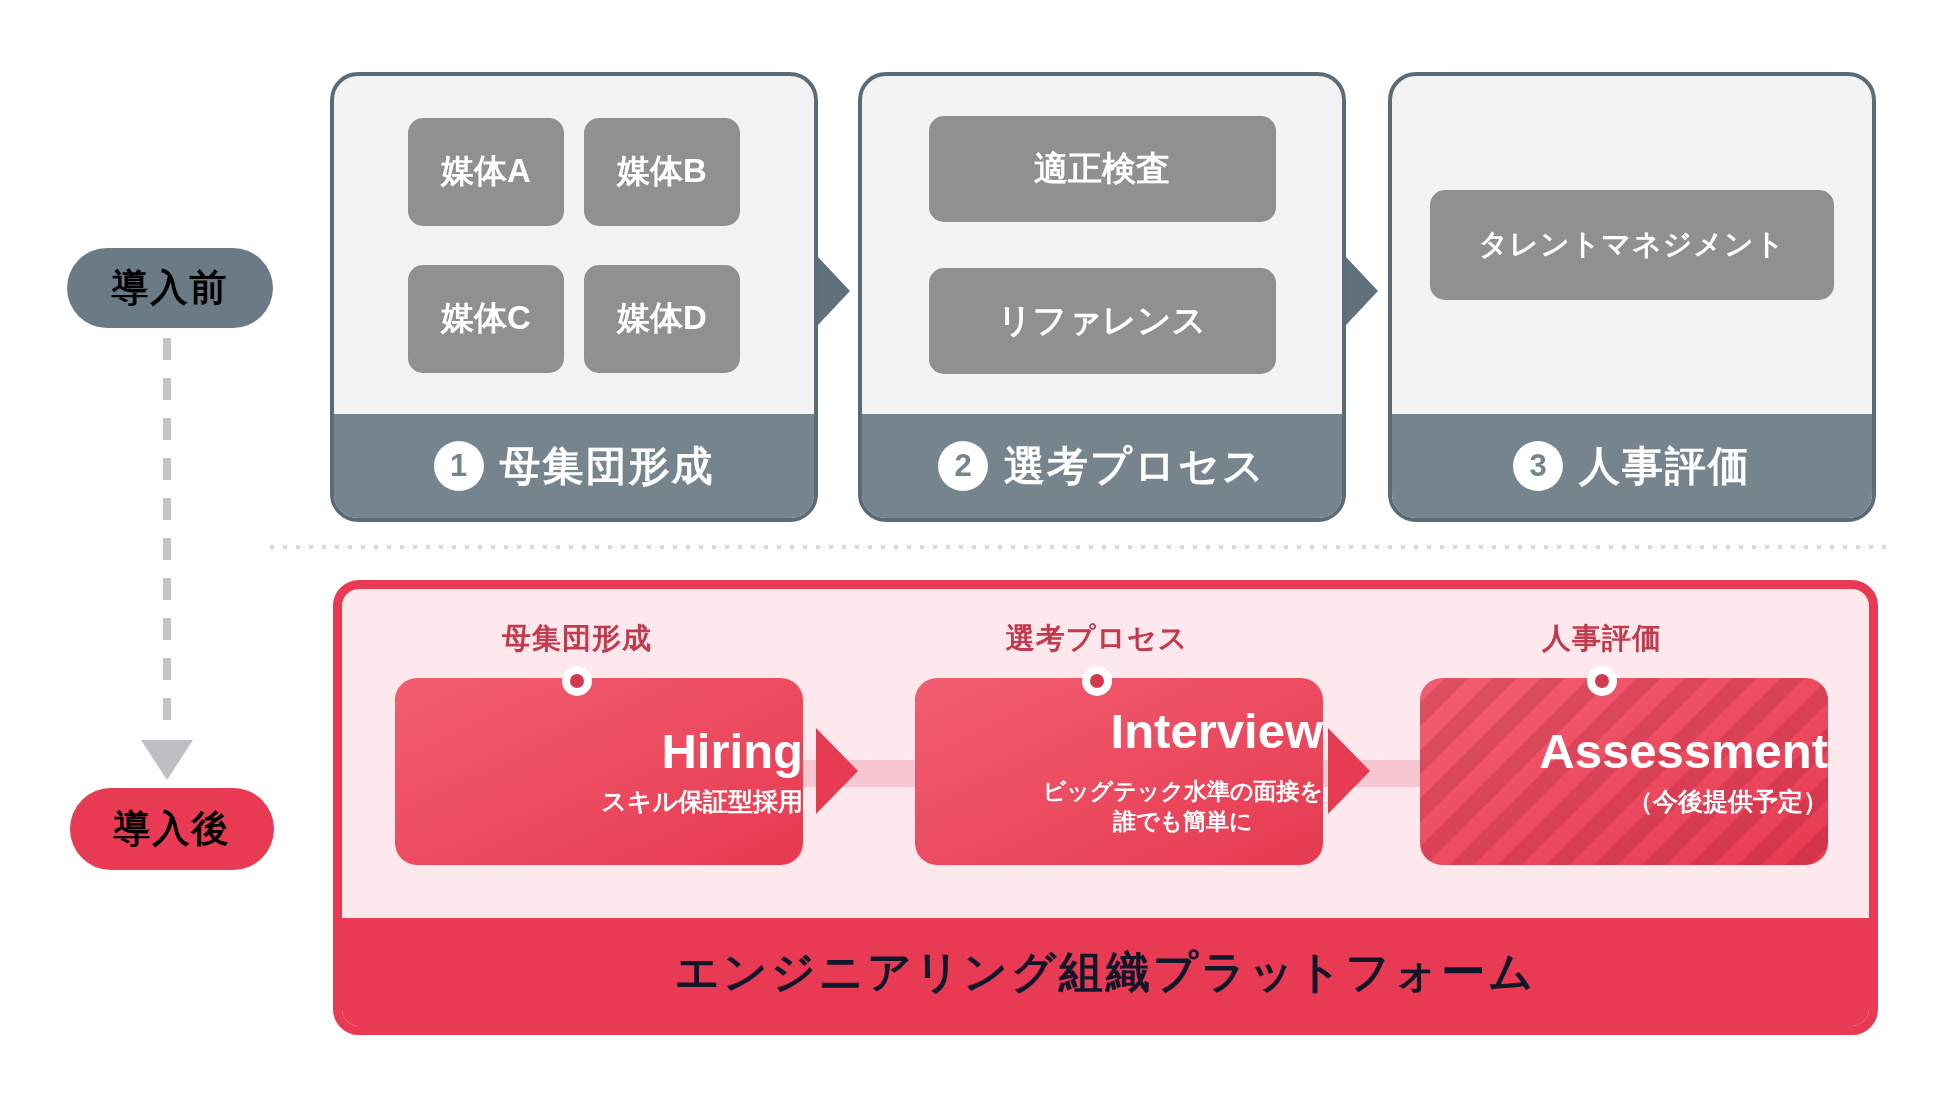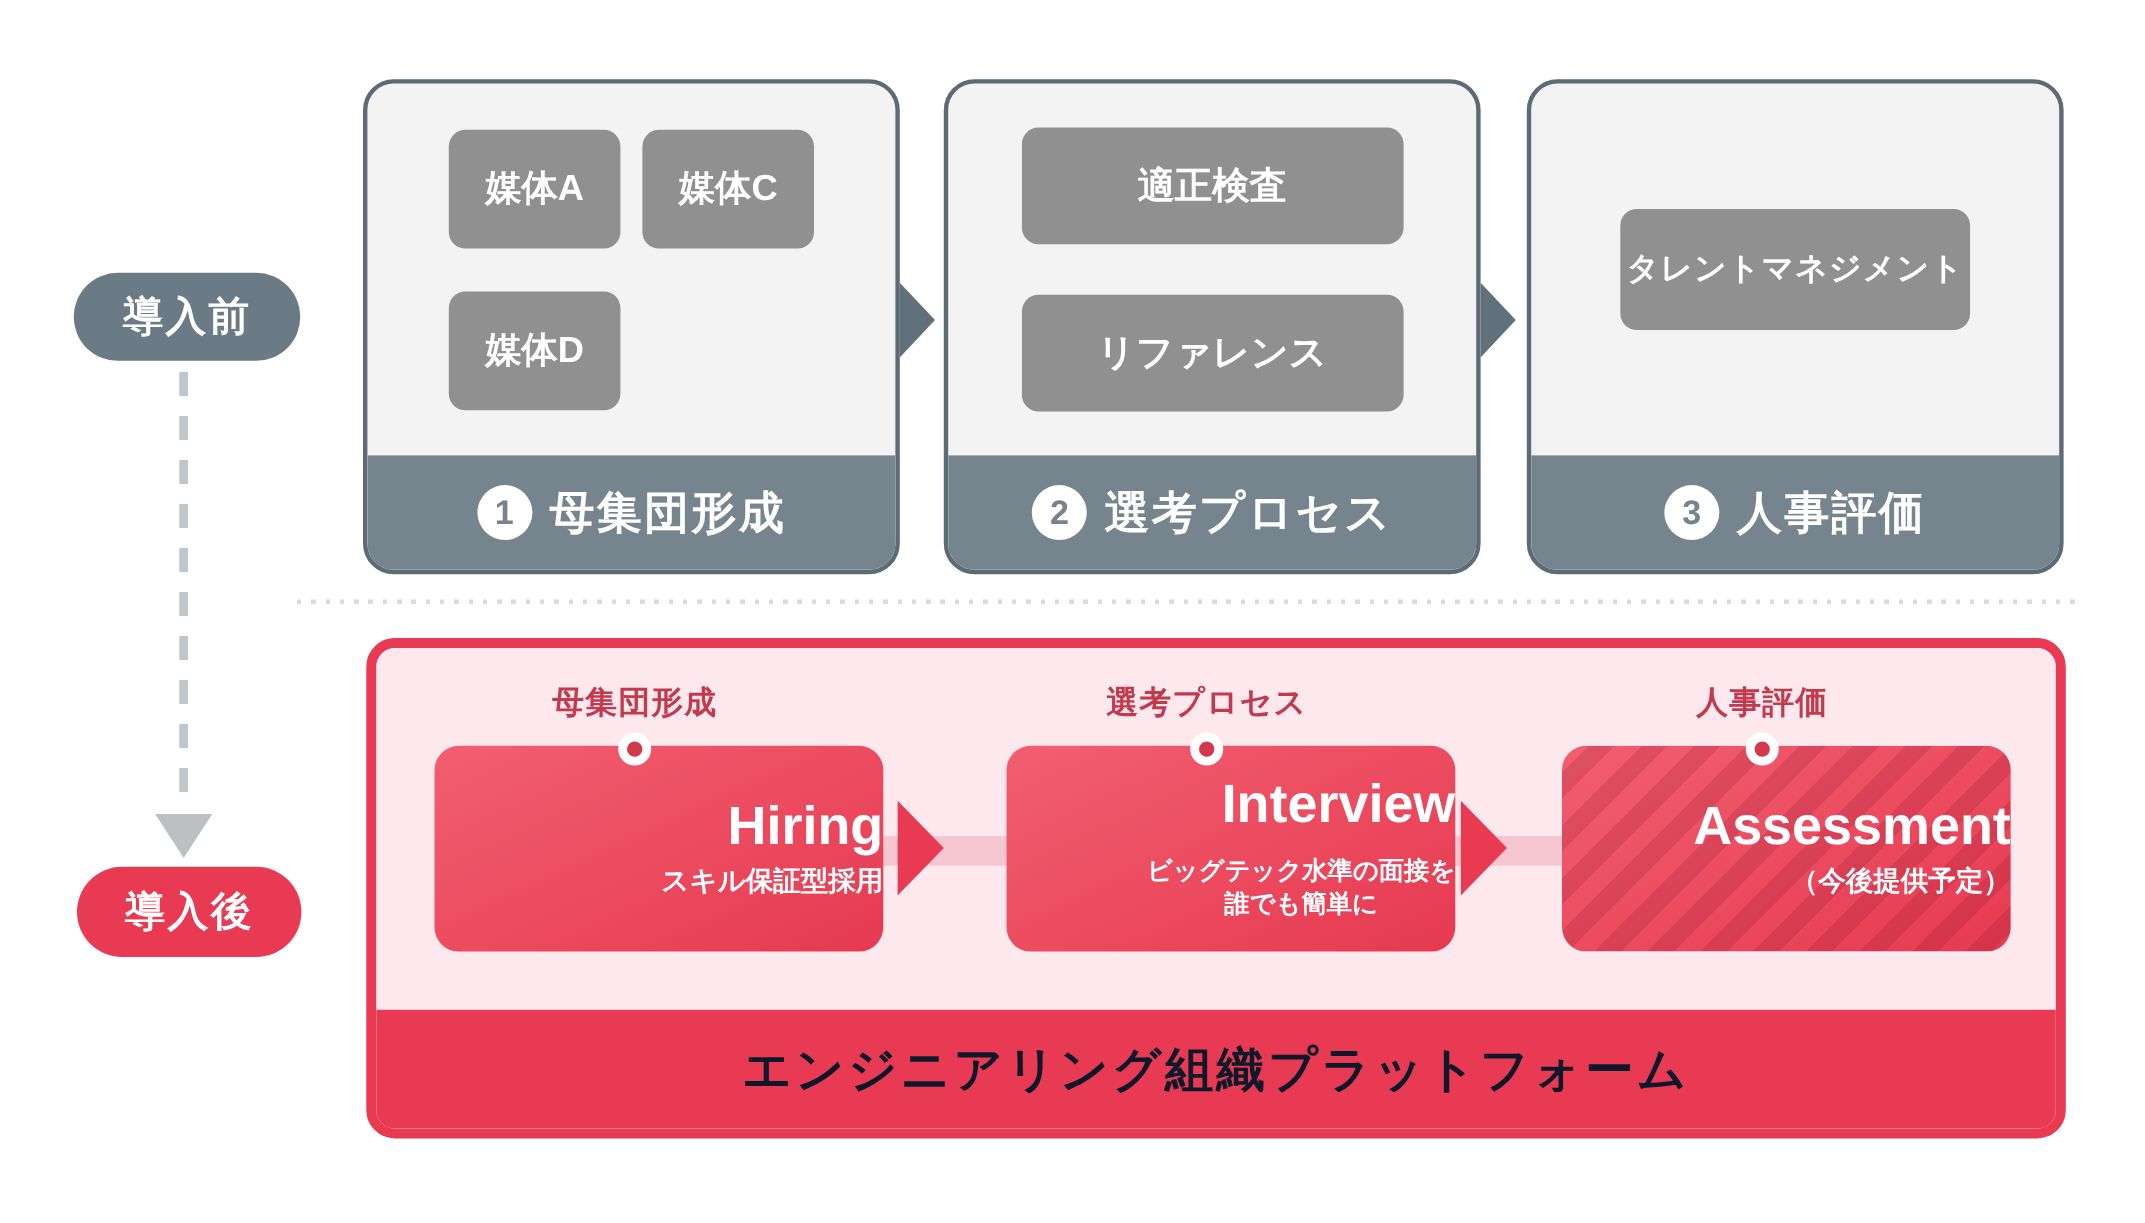--- a/index.html
+++ b/index.html
@@ -9,21 +9,21 @@
     --tag_red:#c23a4e; --arrow_gray:#61717c; --dash_gray:#c3c6c8;
   }
   html,body{margin:0;padding:0;background:#ffffff;}
   .stage{
     position:relative; width:1950px; height:1112px; background:#ffffff;
     font-family:"Liberation Sans","DejaVu Sans",sans-serif; overflow:hidden;
   }
   
   .pill{
     position:absolute; display:flex; align-items:center; justify-content:center;
-    color:#ffffff; font-weight:700; font-size:37px; letter-spacing:2px; border-radius:44px;
+    color:#000000; font-weight:700; font-size:37px; letter-spacing:2px; border-radius:44px;
   }
   .pill-before{left:67px; top:248px; width:206px; height:80px; background:var(--slate_pill);}
   .pill-after{left:70px; top:788px; width:204px; height:82px; background:var(--red);}
   .dashed-line{
     position:absolute; left:163px; top:338px; width:8px; height:398px;
     background:repeating-linear-gradient(180deg,var(--dash_gray) 0 22px,transparent 22px 40px);
   }
   .dash-arrowhead{
     position:absolute; left:141px; top:740px; width:0; height:0;
     border-left:26px solid transparent; border-right:26px solid transparent;
@@ -41,21 +41,21 @@
   }
   .top-box-content{flex:1; display:flex; align-items:center; justify-content:center;}
   .chips-grid{display:grid; grid-template-columns:156px 156px; gap:39px 20px;}
   .chips-col{display:flex; flex-direction:column; gap:46px;}
   .chip{
     background:var(--chip_gray); color:#fff; font-weight:700; border-radius:15px;
     display:flex; align-items:center; justify-content:center;
   }
   .chip-sm{width:156px; height:108px; font-size:33px;}
   .chip-wide{width:347px; height:106px; font-size:34px;}
-  .chip-xl{width:318px; height:110px; font-size:29px; letter-spacing:1px;}
+  .chip-xl{width:404px; height:110px; font-size:29px; letter-spacing:1px;}
   .top-box-footer{
     height:104px; background:var(--slate); display:flex; align-items:center; justify-content:center; gap:16px;
   }
   .num-circle{
     width:50px; height:50px; border-radius:50%; background:#fff; color:var(--slate);
     font-weight:700; font-size:31px; display:flex; align-items:center; justify-content:center;
   }
   .footer-label{color:#fff; font-weight:700; font-size:41px; letter-spacing:2px;}
   .gray-arrow{
     position:absolute; top:257px; width:0; height:0;
@@ -110,20 +110,21 @@
   <div class="pill pill-before">導入前</div>
   <div class="dashed-line"></div>
   <div class="dash-arrowhead"></div>
   <div class="pill pill-after">導入後</div>
   <div class="dotted-divider"></div>
 
   <div class="top-box" style="left:330px">
     <div class="top-box-content">
       <div class="chips-grid">
         <div class="chip chip-sm">媒体A</div>
+        <div class="chip chip-sm">媒体B</div>
         <div class="chip chip-sm">媒体C</div>
         <div class="chip chip-sm">媒体D</div>
       </div>
     </div>
     <div class="top-box-footer">
       <span class="num-circle">1</span>
       <span class="footer-label">母集団形成</span>
     </div>
   </div>
 

